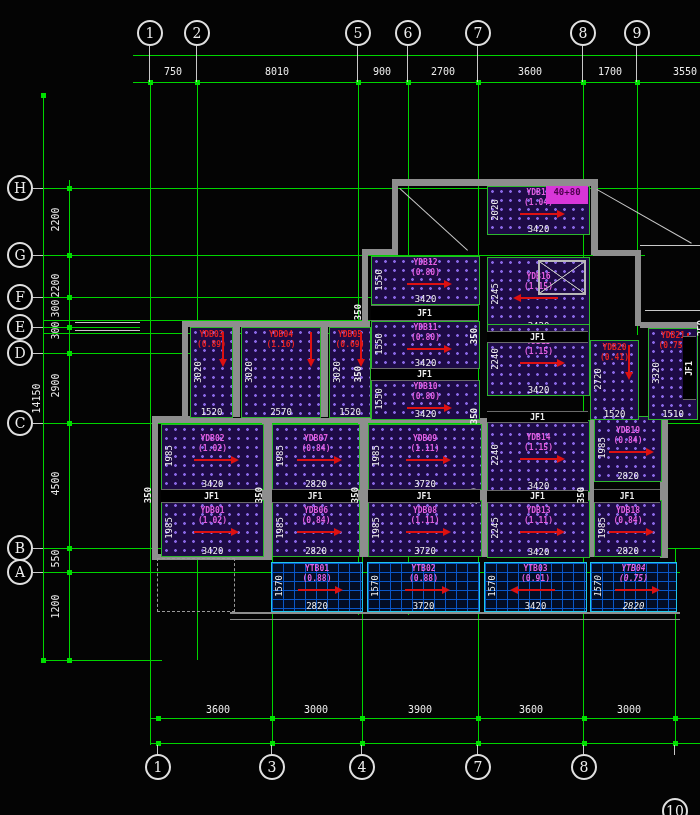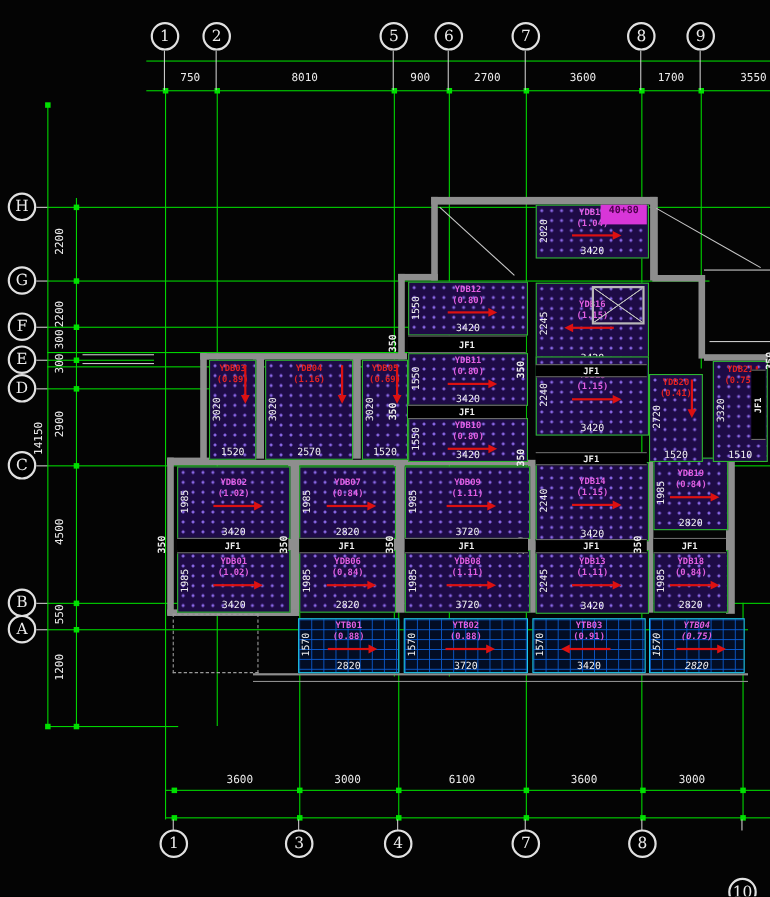--- a/index.html
+++ b/index.html
@@ -183,21 +183,21 @@
     <div class="abs bubble" style="left: 7px; top: 559px;">A</div>
     <div class="abs dim" style="left: 143px; top: 66px; width: 60px;">750</div>
     <div class="abs dim" style="left: 247px; top: 66px; width: 60px;">8010</div>
     <div class="abs dim" style="left: 352px; top: 66px; width: 60px;">900</div>
     <div class="abs dim" style="left: 413px; top: 66px; width: 60px;">2700</div>
     <div class="abs dim" style="left: 500px; top: 66px; width: 60px;">3600</div>
     <div class="abs dim" style="left: 580px; top: 66px; width: 60px;">1700</div>
     <div class="abs dim" style="left: 655px; top: 66px; width: 60px;">3550</div>
     <div class="abs dim" style="left: 188px; top: 704px; width: 60px;">3600</div>
     <div class="abs dim" style="left: 286px; top: 704px; width: 60px;">3000</div>
-    <div class="abs dim" style="left: 390px; top: 704px; width: 60px;">6100</div>
+    <div class="abs dim" style="left: 390px; top: 704px; width: 60px;">3900</div>
     <div class="abs dim" style="left: 501px; top: 704px; width: 60px;">3600</div>
     <div class="abs dim" style="left: 599px; top: 704px; width: 60px;">3000</div>
     <div class="abs dim rot" style="left: 25px; top: 214px; width: 60px;">2200</div>
     <div class="abs dim rot" style="left: 25px; top: 280px; width: 60px;">2200</div>
     <div class="abs dim rot" style="left: 25px; top: 303px; width: 60px;">300</div>
     <div class="abs dim rot" style="left: 25px; top: 325px; width: 60px;">300</div>
     <div class="abs dim rot" style="left: 25px; top: 380px; width: 60px;">2900</div>
     <div class="abs dim rot" style="left: 25px; top: 478px; width: 60px;">4500</div>
     <div class="abs dim rot" style="left: 25px; top: 553px; width: 60px;">550</div>
     <div class="abs dim rot" style="left: 25px; top: 601px; width: 60px;">1200</div>

